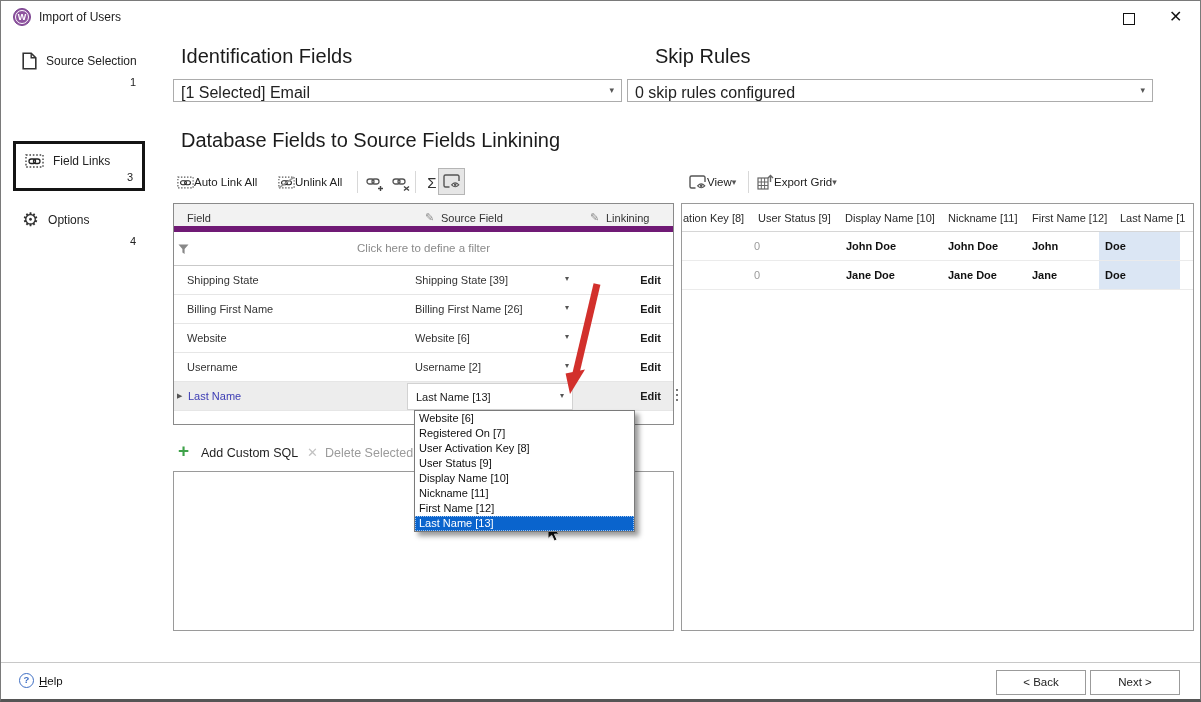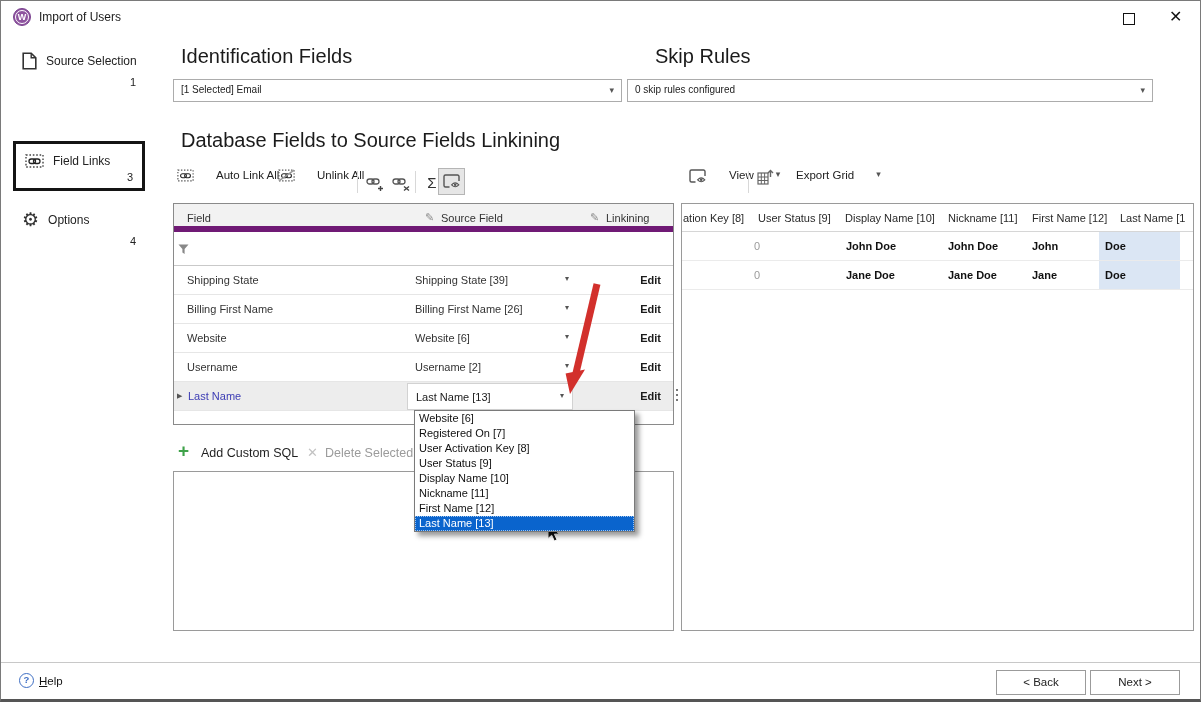--- a/index.html
+++ b/index.html
@@ -23,24 +23,24 @@
   .side-item { position:absolute; left:12px; width:132px; height:44px; cursor:pointer; }
   .side-item.sel { border:3px solid #141414; height:50px; }
   .s-row { display:flex; align-items:center; gap:9px; padding:5px 4px 0 9px; }
   .side-item.sel .s-row { padding-top:10px; }
   .s-label { font-size:12px; color:#222; white-space:nowrap; }
   .s-num { position:absolute; right:9px; bottom:3px; font-size:11px; color:#222; }
   .side-item.sel .s-num { bottom:5px; }
   
   .h1 { position:absolute; font-size:20px; color:#1b1b1b;margin-left:8px; }
   .combo { position:absolute; height:23px; border:1px solid #acacac; background:#fff; cursor:pointer; }
-  .combo-text { position:absolute; left:7px; top:4px; font-size:10px; color:#222; }
+  .combo-text { position:absolute; left:7px; top:4px; font-size:16px; color:#222; }
   .combo-arrow { position:absolute; right:7px; top:5px; font-size:9px; color:#555; }
   
-  .tb-btn { position:absolute; display:flex; align-items:flex-start; gap:22px; height:26px; cursor:pointer; }
+  .tb-btn { position:absolute; display:flex; align-items:center; gap:0; height:26px; cursor:pointer; }
   .tb-label { font-size:11.5px; color:#222; white-space:nowrap; }
   .tb-sep { position:absolute; width:1px; height:22px; background:#d8d8d8; }
   .tb-icon-btn { position:absolute; width:24px; height:24px; display:flex; align-items:center; justify-content:center; cursor:pointer; }
   .tb-toggled { background:#e6e6e6; border:1px solid #b5b5b5; width:27px; height:27px; }
   .sigma { font-size:15px; color:#333; }
   .dd-caret { font-size:9px; color:#555; }
   
   .lgrid { position:absolute; left:172px; top:202px; width:501px; height:222px; border:1px solid #8a8a8a; background:#fff; }
   .lg-head { position:relative; height:28px; background:#f2f2f2; border-bottom:6px solid #701a75; }
   .lg-head .hc { position:absolute; top:8px; font-size:11px; color:#333; }
@@ -196,20 +196,21 @@
       <span class="hc" style="left:13px">Field</span>
       <span class="pencil" style="left:251px">✎</span>
       <span class="hc" style="left:267px">Source Field</span>
       <span class="pencil" style="left:416px">✎</span>
       <span class="hc" style="left:432px">Linkining</span>
     </div>
     <div class="lg-filter">
       <svg class="abs" style="left:4px;top:12px" width="11" height="11" viewBox="0 0 11 11">
           <path d="M0.5 0.5 h10 l-3.9 4.6 v5 l-2.2 -1.7 v-3.3 z" fill="#888"></path>
         </svg>
+      <span class="filter-text">Click here to define a filter</span>
     </div>
     <div class="lg-row">
       <span class="cf">Shipping State</span>
       <span class="cs">Shipping State [39]</span>
       <span class="ca">▾</span>
       <span class="ce">Edit</span>
     </div>
     <div class="lg-row">
       <span class="cf">Billing First Name</span>
       <span class="cs">Billing First Name [26]</span>

